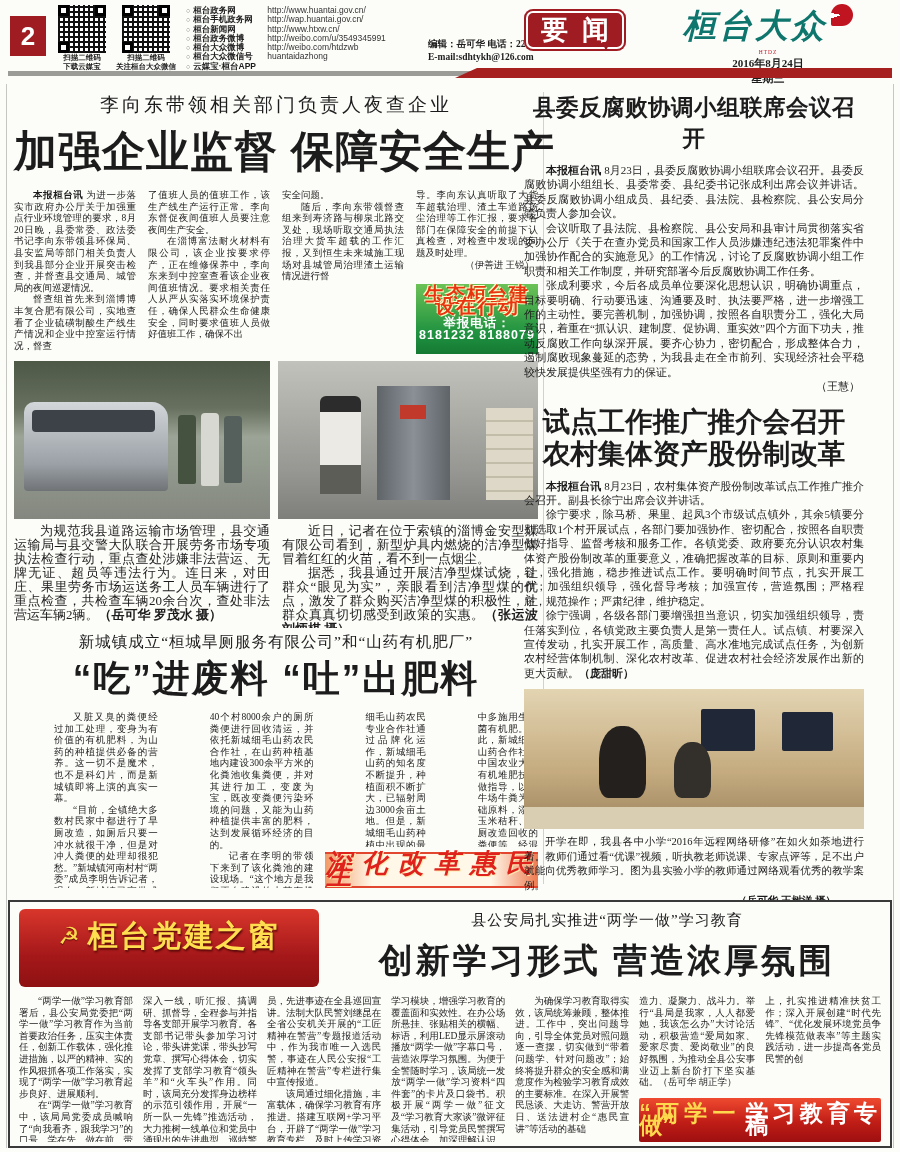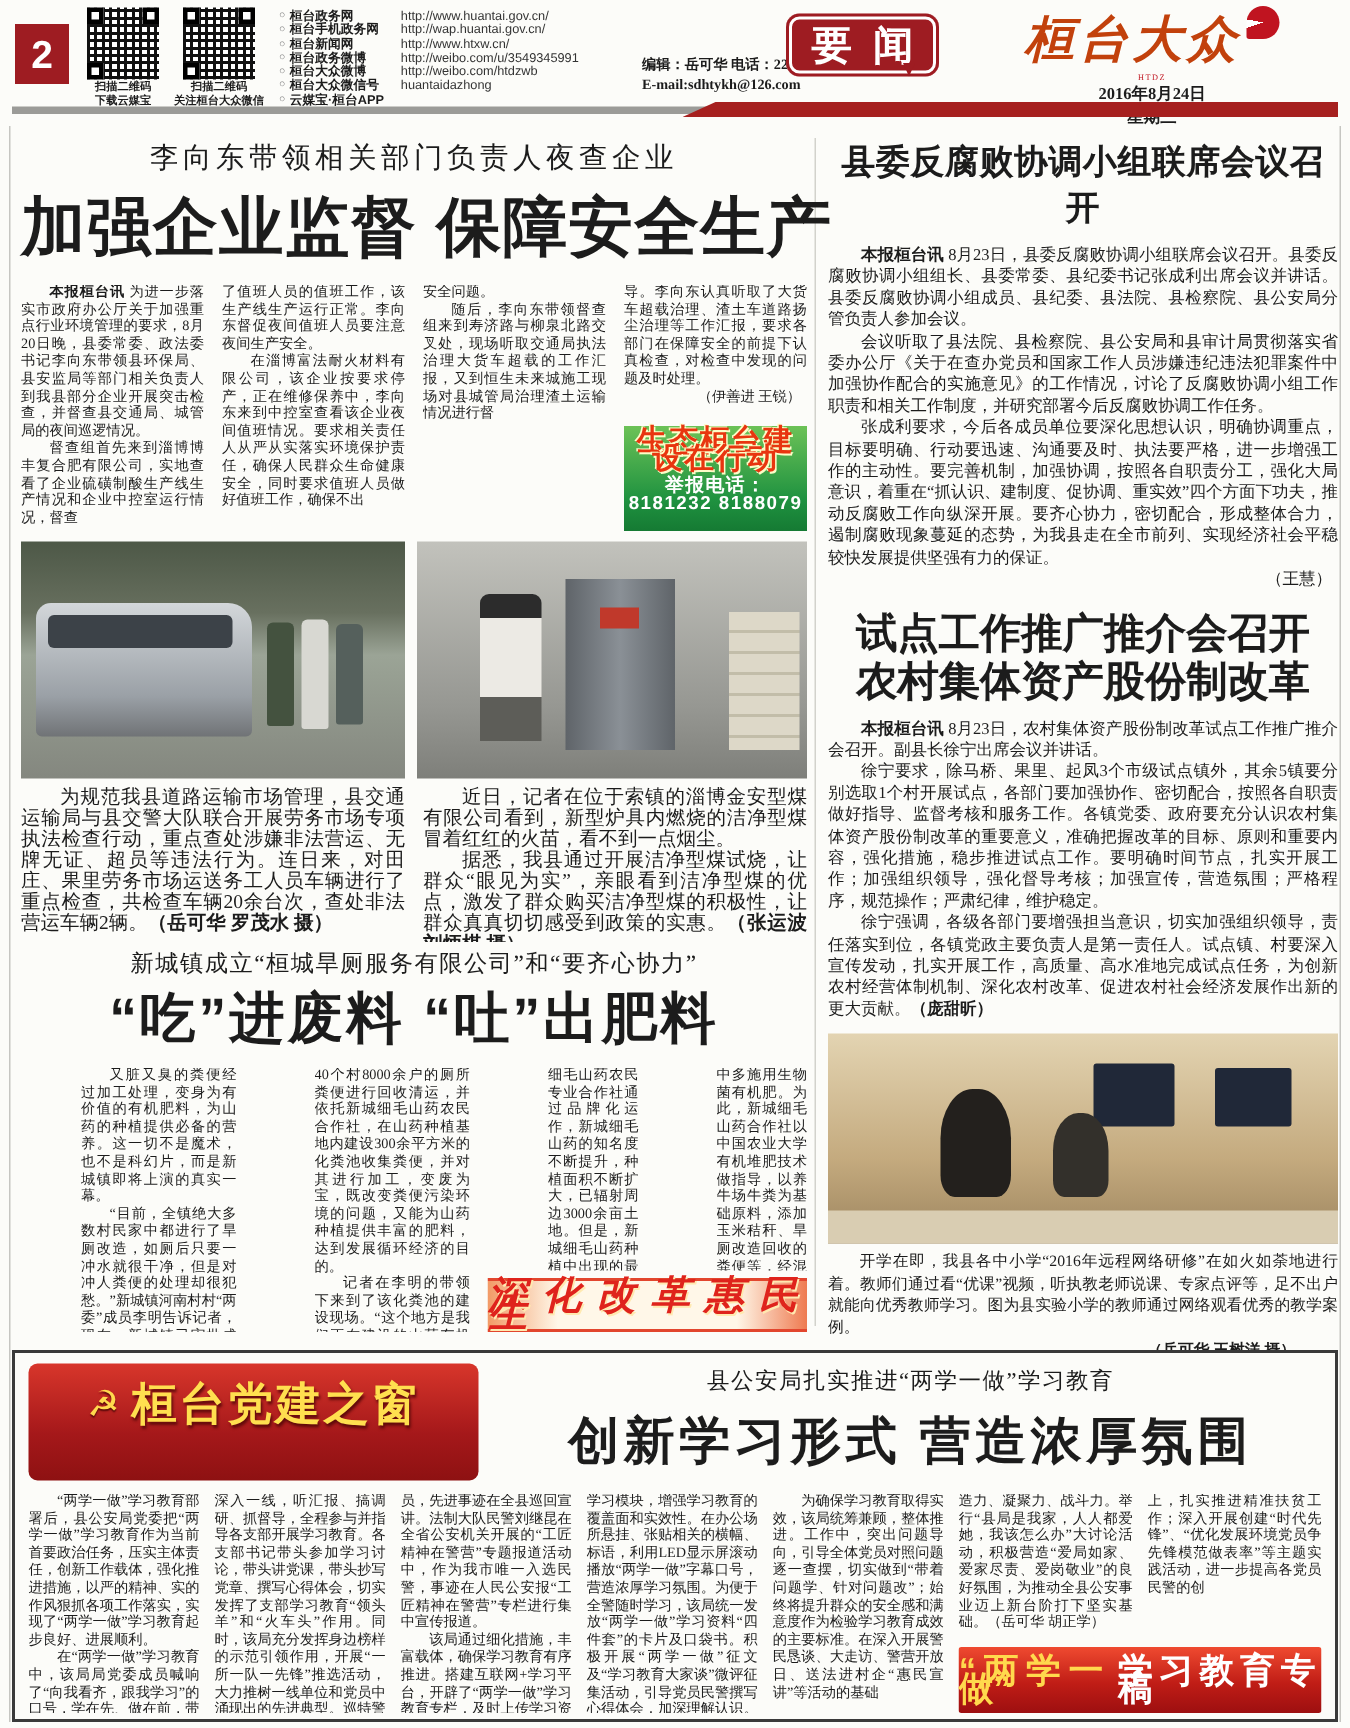--- a/index.html
+++ b/index.html
@@ -25,21 +25,21 @@
   .lrow .bul { color:#777; margin-right:3px; font-size:7px; }
   .lrow .lnm { width:74px; font-weight:bold; }
   .lrow .lurl { color:#333; font-family:"Liberation Sans",sans-serif; }
   .editor { position:absolute; left:428px; top:38px; font-size:9.5px; line-height:13px; font-weight:bold; }
   .yaowen { position:absolute; left:524px; top:9px; width:102px; height:42px; background:#9e1c22;
             border-radius:9px; box-shadow:inset 0 0 0 2px #9e1c22, inset 0 0 0 4px #fff;
             color:#fff; font-size:27px; font-weight:bold; text-align:center; line-height:42px; letter-spacing:14px; text-indent:14px; }
   .yaowen:after { content:""; position:absolute; left:78px; bottom:-9px; border:9px solid transparent;
                   border-top:9px solid #9e1c22; border-right-width:4px; border-left-width:4px; }
   .nameplate { position:absolute; left:648px; top:4px; width:240px; text-align:center; }
-  .pname { color:#c2410c; font-size:33px; font-weight:bold; font-style:italic; letter-spacing:3px; white-space:nowrap; }
+  .pname { color:#0f766e; font-size:33px; font-weight:bold; font-style:italic; letter-spacing:3px; white-space:nowrap; }
   .plogo { display:inline-block; vertical-align:top; margin-left:4px; width:22px; height:22px; border-radius:50% 50% 50% 8%;
            background:conic-gradient(#c01420 0 70%, #fff 70% 78%, #c01420 78%); }
   .plogo-sub { display:block; font-size:5.5px; color:#c01420; font-style:normal; letter-spacing:1px; }
   .pdate { font-size:11px; font-weight:bold; line-height:14px; margin-top:1px; }
   .bar-gray { position:absolute; left:8px; top:71px; width:470px; height:5px; background:#9b9b98; }
   .bar-red  { position:absolute; left:455px; top:68px; width:437px; height:10px; background:#a6201f;
               clip-path:polygon(0 100%,22px 0,100% 0,100% 100%); }
 
   
   .frame { position:absolute; left:6px; top:84px; width:888px; height:1064px;
@@ -93,21 +93,21 @@
   .t-right { flex:2.05; display:flex; flex-direction:column; overflow:hidden; }
   .t-row { display:flex; gap:12px; flex:1; overflow:hidden; }
   .t-row .col { flex:1; overflow:hidden; }
   .reform { height:36px; margin-top:5px; border-top:2px solid #e2462e; border-bottom:2px solid #e2462e;
             background:linear-gradient(90deg,#f29a66,#fff7e8 22%,#fff7e8 78%,#ee7a50);
             display:flex; align-items:center; justify-content:flex-start; }
   .reform-t { color:#df231c; font-size:26px; font-weight:900; font-style:italic; letter-spacing:6px;
               text-shadow:1px 1px 0 #ffe9b0; }
 
   
-  .rcol { position:absolute; left:552px; top:92px; width:340px; }
+  .rcol { position:absolute; left:524px; top:92px; width:340px; }
   .a-title { text-align:center; font-weight:900; }
   .a1-title { font-size:22.5px; letter-spacing:0.5px; }
   .r-body { margin-top:9px; font-size:11px; line-height:14.4px; text-align:justify; }
   .r-body p { text-indent:2em; }
   .a2-title { font-size:27.5px; line-height:32px; margin-top:12px; }
   .photo3 { width:100%; height:140px; margin-top:9px; background:linear-gradient(180deg,#e3d4b2,#c4aa7e 60%,#9c845e); }
   .mon { background:#202838; border-radius:2px; }
   .mon1 { left:52%; top:14%; width:16%; height:30%; }
   .mon2 { left:76%; top:16%; width:15%; height:28%; }
   .head1 { left:22%; top:26%; width:14%; height:52%; background:#23201d; border-radius:45% 45% 20% 20%; }
@@ -271,21 +271,21 @@
     <div class="caps">
       <div class="cap">
         <p><span>为规范我县道路运输市场管理，县交通运输局与县交警大队联合开展劳务市场专项执法检查行动，重点查处涉嫌非法营运、无牌无证、超员等违法行为。连日来，对田庄、果里劳务市场运送务工人员车辆进行了重点检查，共检查车辆20余台次，查处非法营运车辆2辆。</span><span class="byl-in">（岳可华 罗茂水 摄）</span></p>
       </div>
       <div class="cap">
         <p>近日，记者在位于索镇的淄博金安型煤有限公司看到，新型炉具内燃烧的洁净型煤冒着红红的火苗，看不到一点烟尘。</p>
         <p><span>据悉，我县通过开展洁净型煤试烧，让群众“眼见为实”，亲眼看到洁净型煤的优点，激发了群众购买洁净型煤的积极性，让群众真真切切感受到政策的实惠。</span><span class="byl-in">（张运波 刘炳棋 摄）</span></p>
       </div>
     </div>
 
-    <div class="kicker2">新城镇成立“桓城旱厕服务有限公司”和“要齐心协力”</div>
+    <div class="kicker2">新城镇成立“桓城旱厕服务有限公司”和“山药有机肥厂”</div>
     <div class="headline2 sans">“吃”进废料  “吐”出肥料</div>
 
     <div class="toilet-cols body-s">
       <div class="col">
         <p>又脏又臭的粪便经过加工处理，变身为有价值的有机肥料，为山药的种植提供必备的营养。这一切不是魔术，也不是科幻片，而是新城镇即将上演的真实一幕。</p>
         <p>“目前，全镇绝大多数村民家中都进行了旱厕改造，如厕后只要一冲水就很干净，但是对冲人粪便的处理却很犯愁。”新城镇河南村村“两委”成员李明告诉记者，现在，新城镇已审批成立“桓城旱厕服务有限公司”，注册资金30万元，计划购买三四台沼渣处理车，对新城镇域内</p>
       </div>
       <div class="col">
         <p class="noind">40个村8000余户的厕所粪便进行回收清运，并依托新城细毛山药农民合作社，在山药种植基地内建设300余平方米的化粪池收集粪便，并对其进行加工，变废为宝，既改变粪便污染环境的问题，又能为山药种植提供丰富的肥料，达到发展循环经济的目的。</p>
         <p>记者在李明的带领下来到了该化粪池的建设现场。“这个地方是我们正在建设的山药有机肥厂，化粪池就在厂子里面，现已开工建设，预计9月底竣工。”据李明介绍，近年来，新城</p>

